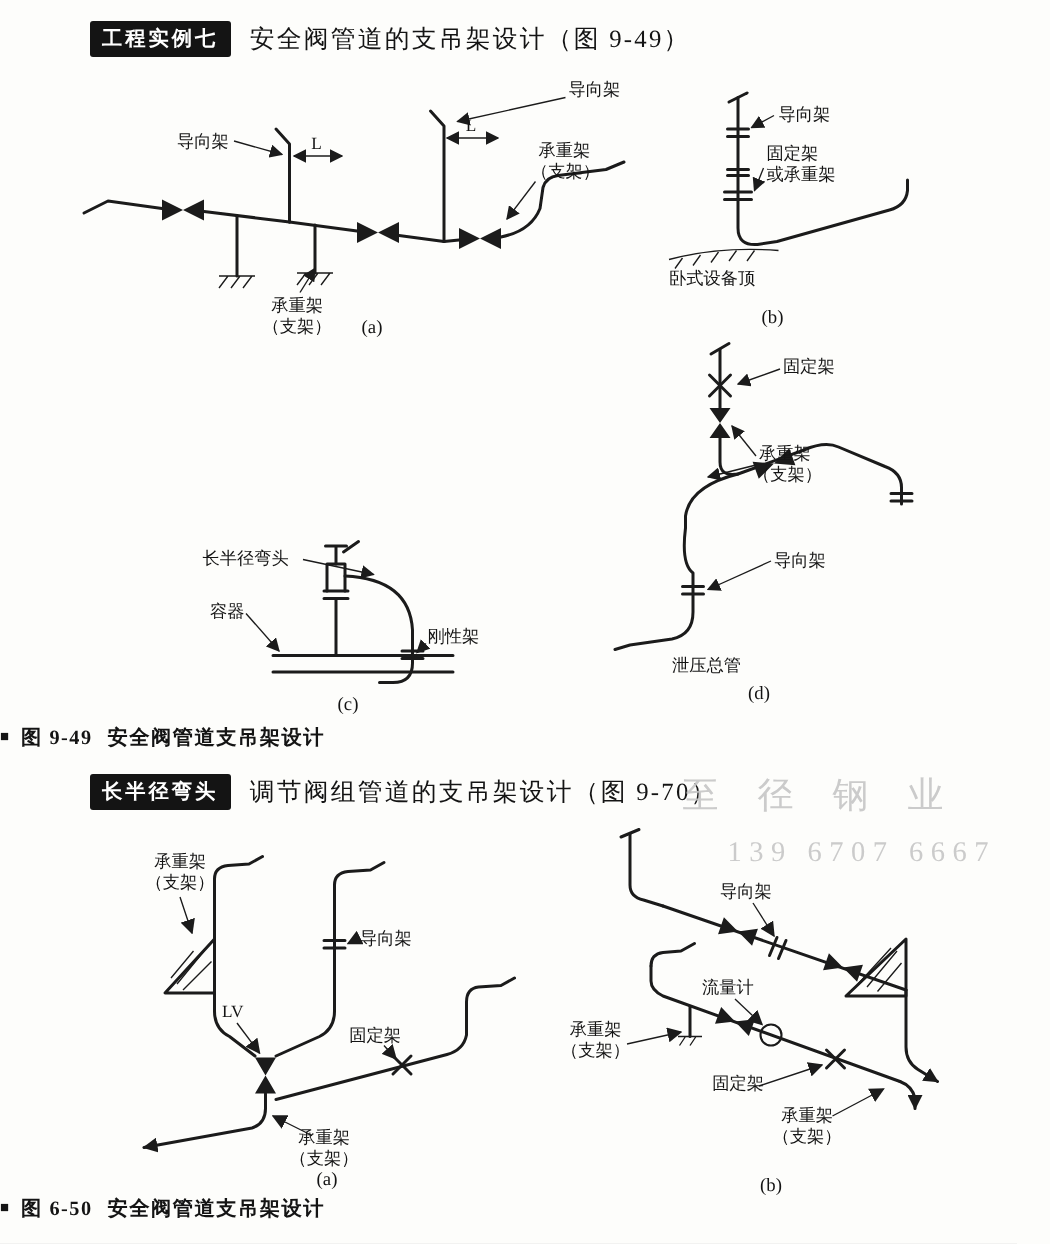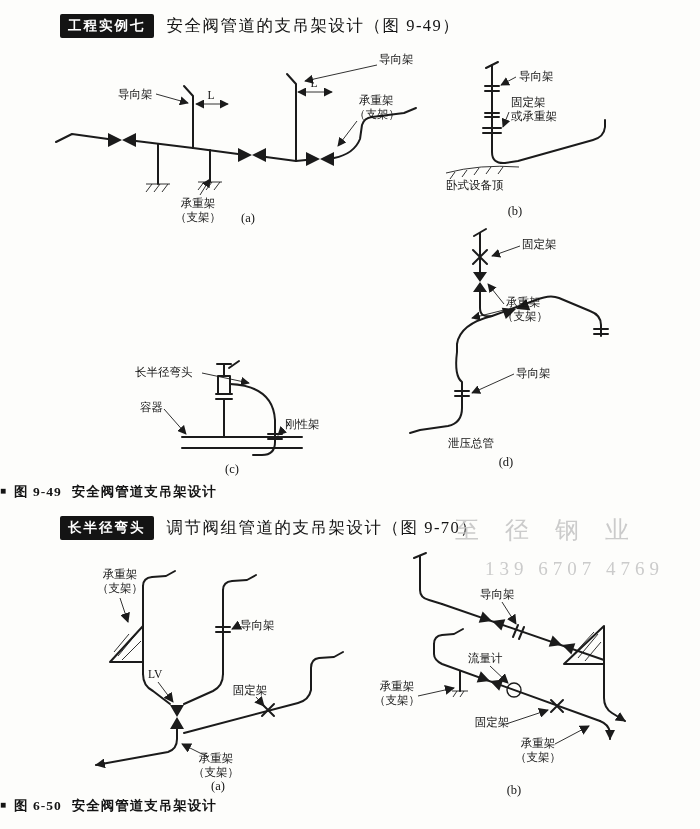--- a/index.html
+++ b/index.html
@@ -174,21 +174,21 @@
     <span class="mk">■</span><span>图 9-49</span><span class="ct">安全阀管道支吊架设计</span>
   </div>
 
   <div class="hdr" style="left:60px;top:516px">
     <span class="badge">长半径弯头</span>
     <span class="htitle">调节阀组管道的支吊架设计（图 9-70）</span>
   </div>
 
   <div class="wm" style="left:455px;top:514px">
     <div class="wm1">至 径 钢 业</div>
-    <div class="wm2">139 6707 4769</div>
+    <div class="wm2">139 6707 6667</div>
   </div>
 
   <svg class="fig" style="left:58px;top:556px" width="300" height="238" viewBox="0 0 300 238">
     <defs>
       <marker id="aE" viewBox="0 0 10 10" refX="9" refY="5" markerWidth="10" markerHeight="10" orient="auto-start-reverse" markerUnits="userSpaceOnUse">
         <path d="M0,0 L10,5 L0,10 Z" fill="#1b1b1b"></path>
       </marker>
     </defs>
     <g class="pipe">
       <path d="M85,30 Q85,22 94,21 L108,20 L117,15"></path>

